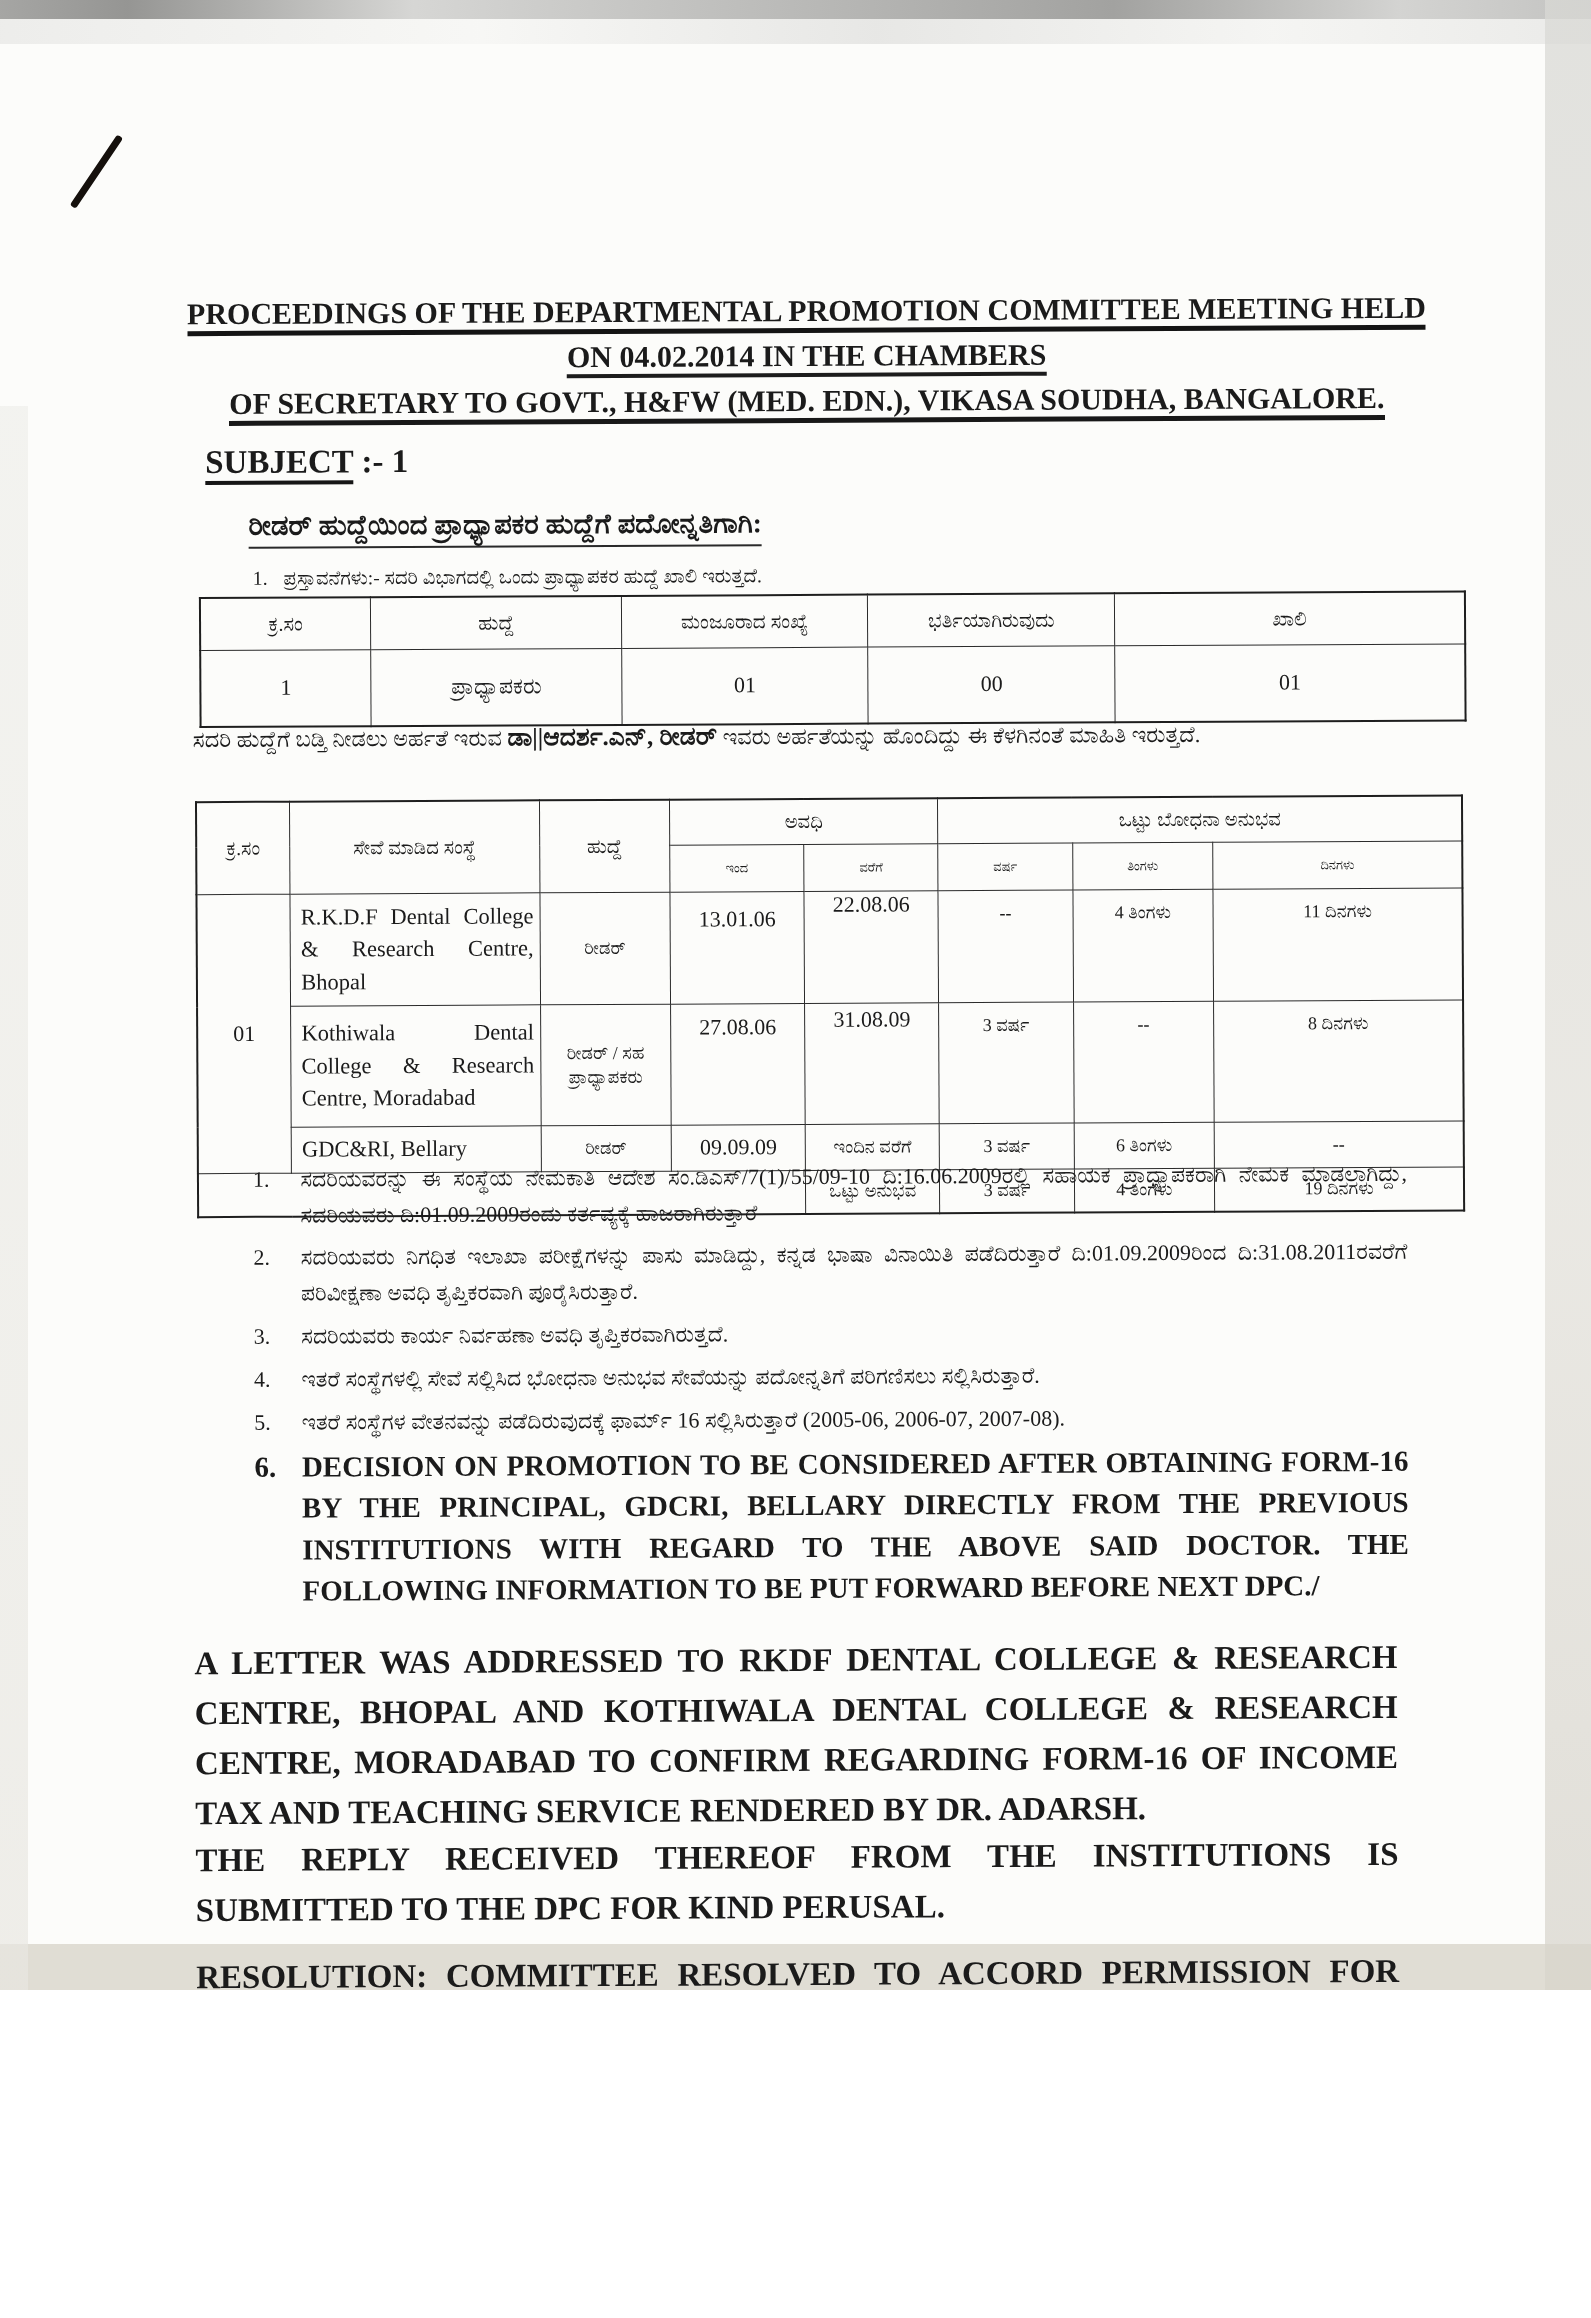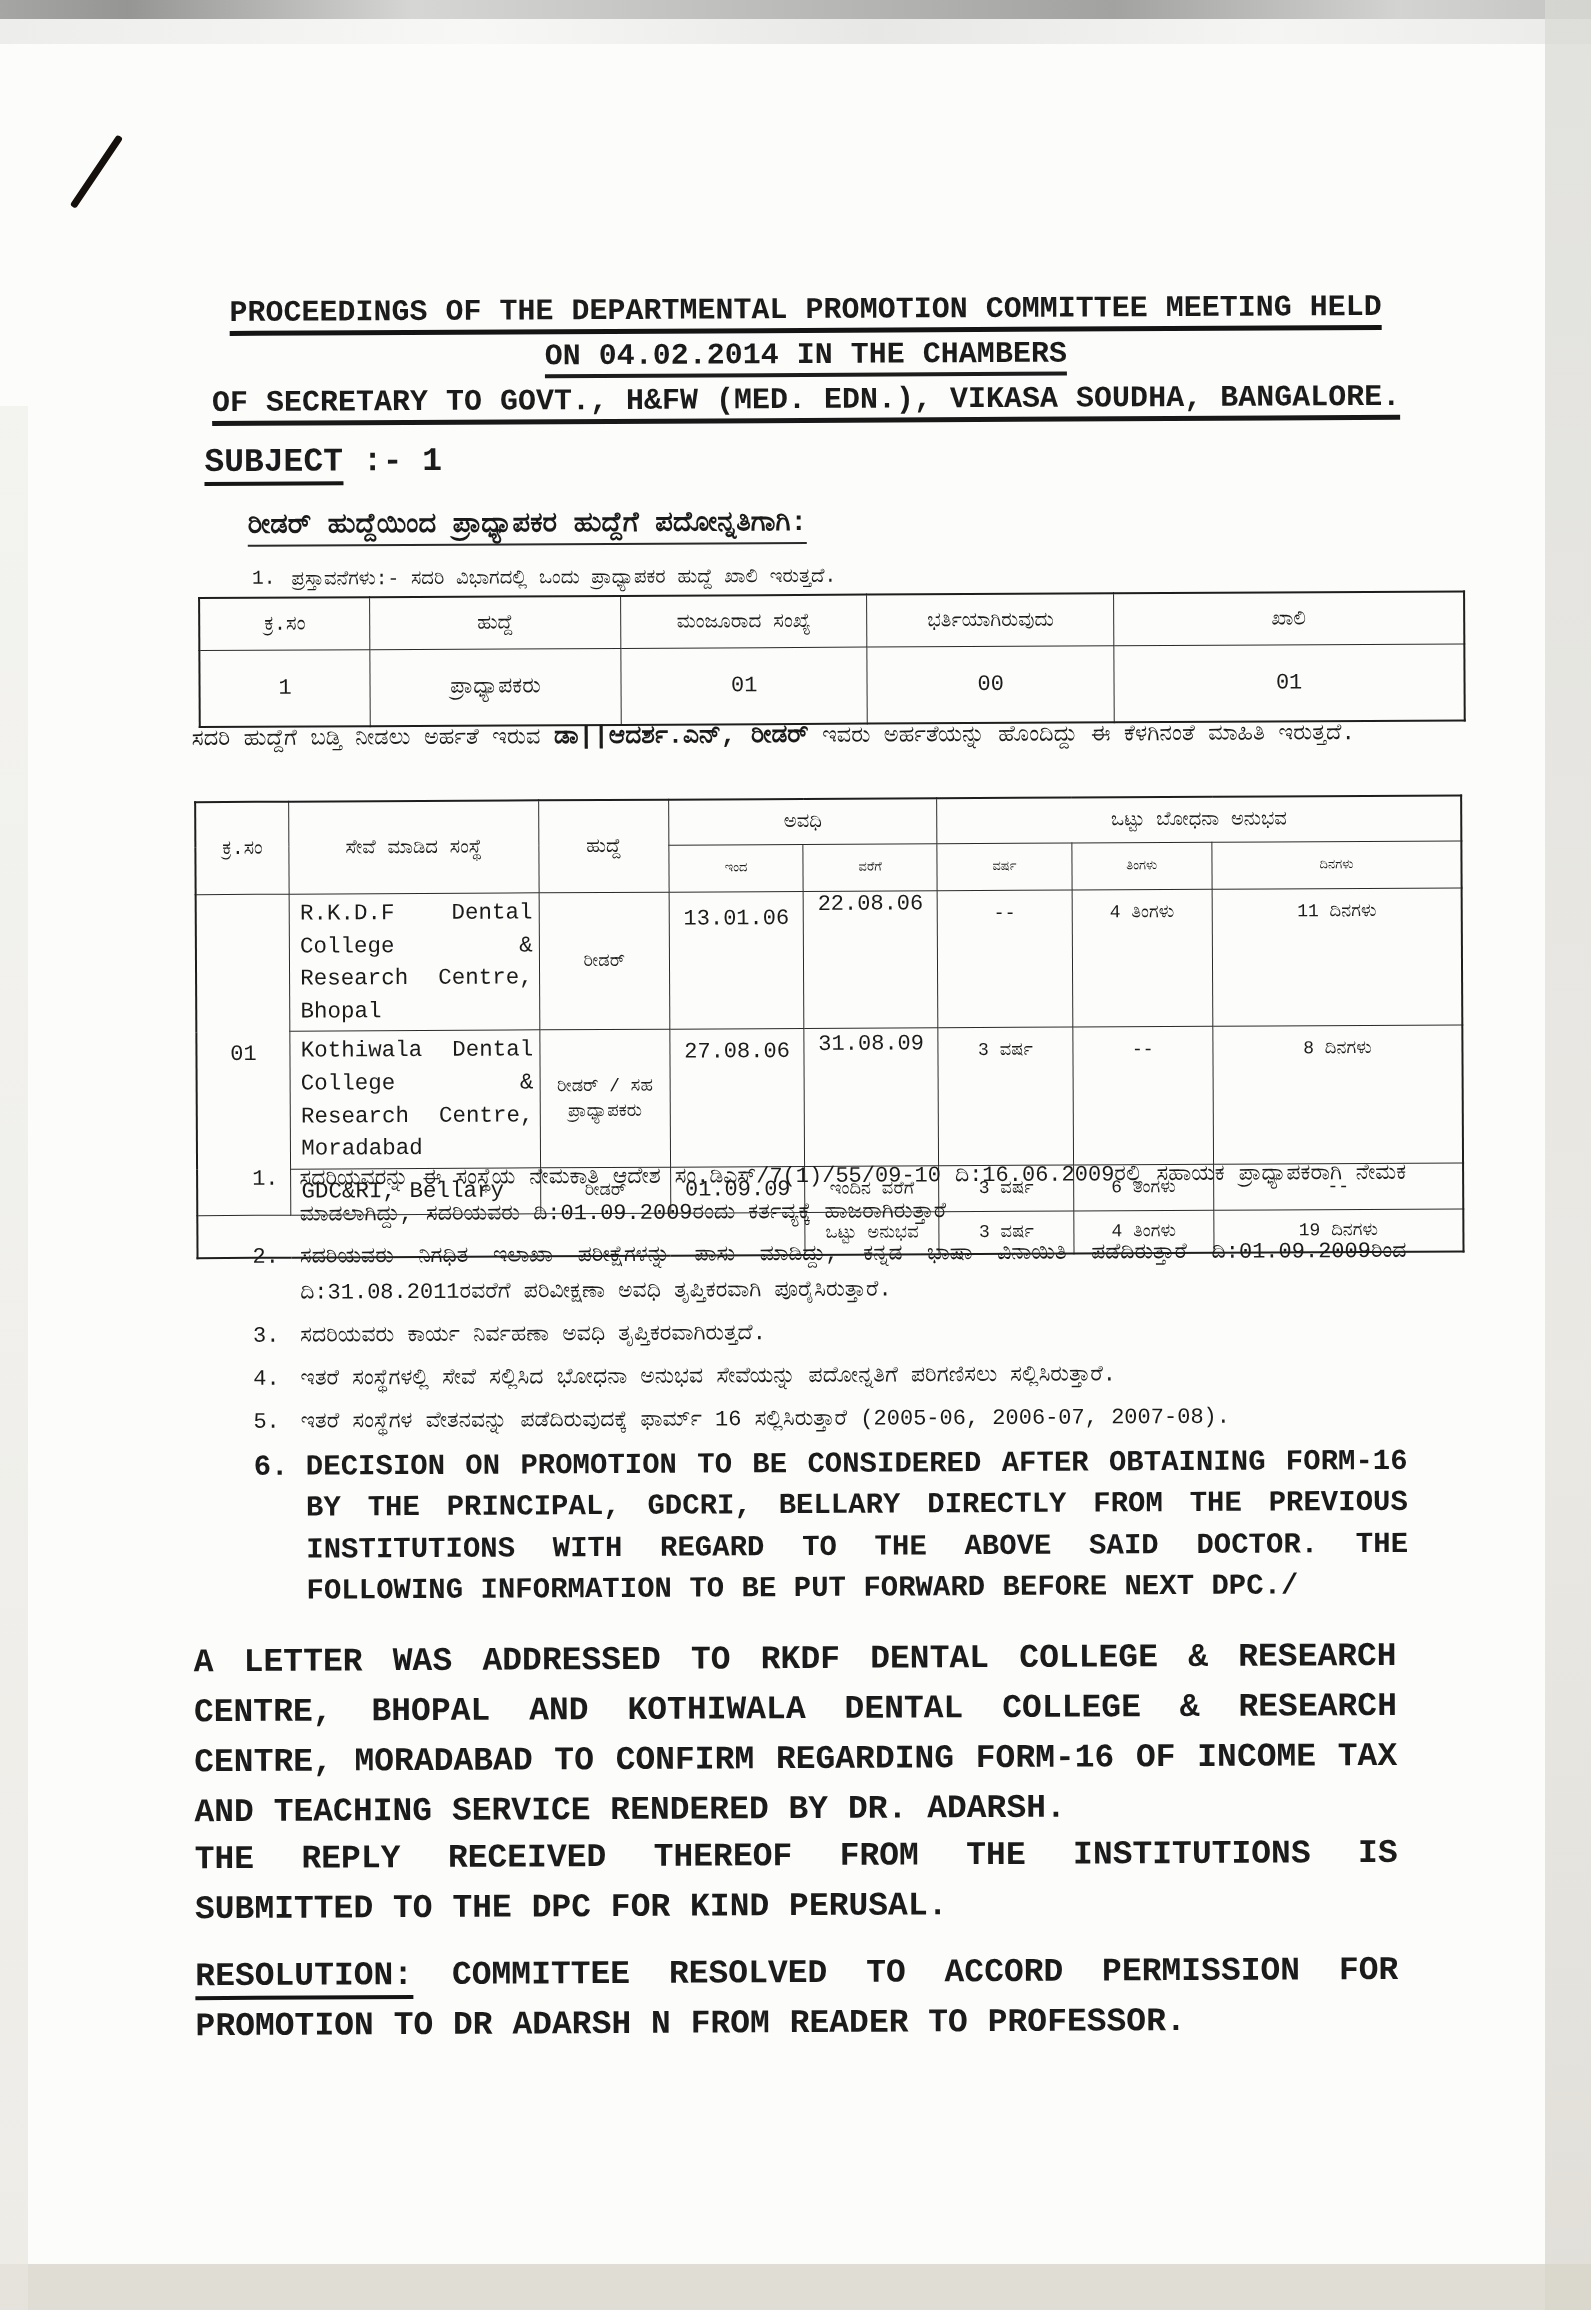--- a/index.html
+++ b/index.html
@@ -1,19 +1,19 @@
 <!DOCTYPE html>
 <html style="font-size:11.6px"><head>
 <meta charset="utf-8">
 <style>
   html,body{margin:0;padding:0;background:#ffffff;}
   .page{
-    position:relative;width:1591px;height:2310px;overflow:hidden;
+    position:relative;width:1591px;height:1990px;overflow:hidden;
     background:#fcfcfa;color:#1b1b1b;
-    font-family:Liberation Mono, monospace;
+    font-family:Liberation Serif, serif;
   }
   
   .scan-top{position:absolute;top:0;left:0;width:100%;height:19px;
     background:linear-gradient(90deg,#9c9c9a 0%,#8a8a88 8%,#d2d2d0 26%,#b5b5b3 48%,#989896 70%,#cfcfcd 88%,#bdbdbb 100%);
     opacity:.9;}
   .scan-top2{position:absolute;top:19px;left:0;width:100%;height:25px;
     background:linear-gradient(90deg,#e9e9e7 0%,#f6f6f4 30%,#e2e2e0 55%,#f3f3f1 80%,#e6e6e4 100%);
     opacity:.8;}
   .scan-right{position:absolute;top:0;right:0;width:46px;height:100%;
     background:linear-gradient(180deg,#d9d9d5,#e4e2dc 60%,#d8d5cd);opacity:.75;}
@@ -173,21 +173,21 @@
         <td class="kn">ರೀಡರ್ / ಸಹ ಪ್ರಾಧ್ಯಾಪಕರು</td>
         <td style="vertical-align:top;padding-top:10px;">27.08.06</td>
         <td style="vertical-align:top;">31.08.09</td>
         <td class="kn" style="vertical-align:top;padding-top:10px;">3 ವರ್ಷ</td>
         <td class="kn" style="vertical-align:top;padding-top:10px;">--</td>
         <td class="kn" style="vertical-align:top;padding-top:10px;">8 ದಿನಗಳು</td>
       </tr>
       <tr class="r3">
         <td class="inst">GDC&amp;RI, Bellary</td>
         <td class="kn">ರೀಡರ್</td>
-        <td>01.09.09</td>
+        <td>09.09.09</td>
         <td class="kn">ಇಂದಿನ ವರೆಗೆ</td>
         <td class="kn">3 ವರ್ಷ</td>
         <td class="kn">6 ತಿಂಗಳು</td>
         <td class="kn">--</td>
       </tr>
       <tr class="total">
         <td colspan="4" style="border-left:none;border-bottom:none;"></td>
         <td>ಒಟ್ಟು ಅನುಭವ</td>
         <td>3 ವರ್ಷ</td>
         <td>4 ತಿಂಗಳು</td>

